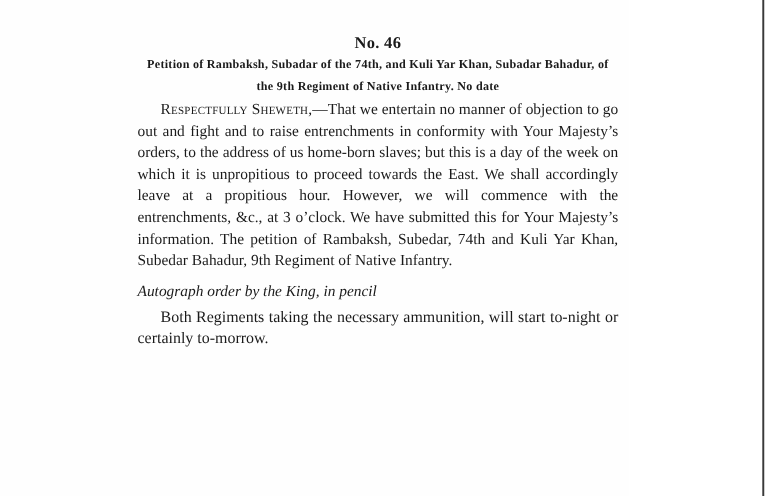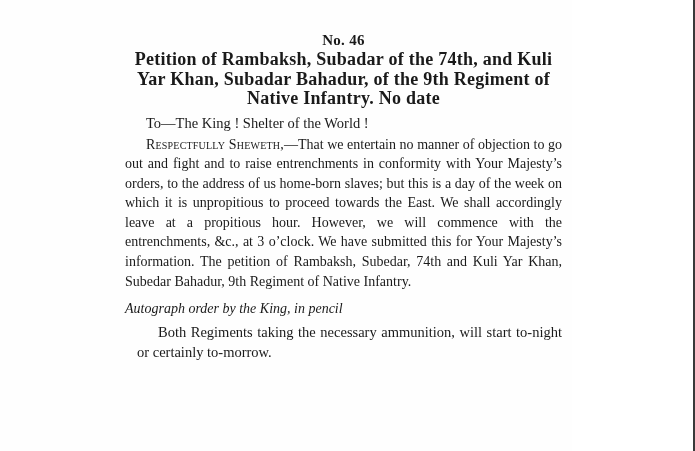--- a/index.html
+++ b/index.html
@@ -41,21 +41,21 @@
       text-align: center;
       font-weight: bold;
       font-size: 15px;
       line-height: 20px;
       margin: 0;
       letter-spacing: 0.3px;
     }
     .title {
       text-align: center;
       font-weight: bold;
-      font-size: 18px;
+      font-size: 11px;
       line-height: 19.5px;
       margin: 0;
       letter-spacing: 0.25px;
     }
     .address {
       font-size: 14.5px;
       line-height: 20px;
       margin: 4px 0 0 0;
       padding-left: 21px;
     }
@@ -73,31 +73,30 @@
     .order-heading {
       text-align: left;
       font-style: italic;
       font-size: 14px;
       line-height: 20px;
       margin: 8px 0 0 0;
     }
     .order-para {
       font-size: 14.5px;
       line-height: 19.6px;
-      margin: 4px 0 0 12px;
+      margin: 4px 0 0 0;
       text-indent: 21px;
       text-align: justify;
     }
   </style>
 </head>
 <body>
 
 <div class="page">
   <div class="doc">
     <p class="number">No. 46</p>
     <p class="title">Petition of Rambaksh, Subadar of the 74th, and Kuli Yar Khan, Subadar Bahadur, of the 9th Regiment of Native Infantry. No date</p>
-    <p class="address">To—The King ! Shelter of the World !</p>
     <p class="body-para"><span class="smallcaps">Respectfully Sheweth,</span><span>—That we entertain no manner of objection to go out and fight and to raise entrenchments in conformity with Your Majesty’s orders, to the address of us home-born slaves; but this is a day of the week on which it is unpropitious to proceed towards the East. We shall accordingly leave at a propitious hour. However, we will commence with the entrenchments, &amp;c., at 3 o’clock. We have submitted this for Your Majesty’s information. The petition of Rambaksh, Subedar, 74th and Kuli Yar Khan, Subedar Bahadur, 9th Regiment of Native Infantry.</span></p>
     <p class="order-heading">Autograph order by the King, in pencil</p>
     <p class="order-para">Both Regiments taking the necessary ammunition, will start to-night or certainly to-morrow.</p>
   </div>
 </div>
 <div class="edge"></div>
 
 </body></html>

